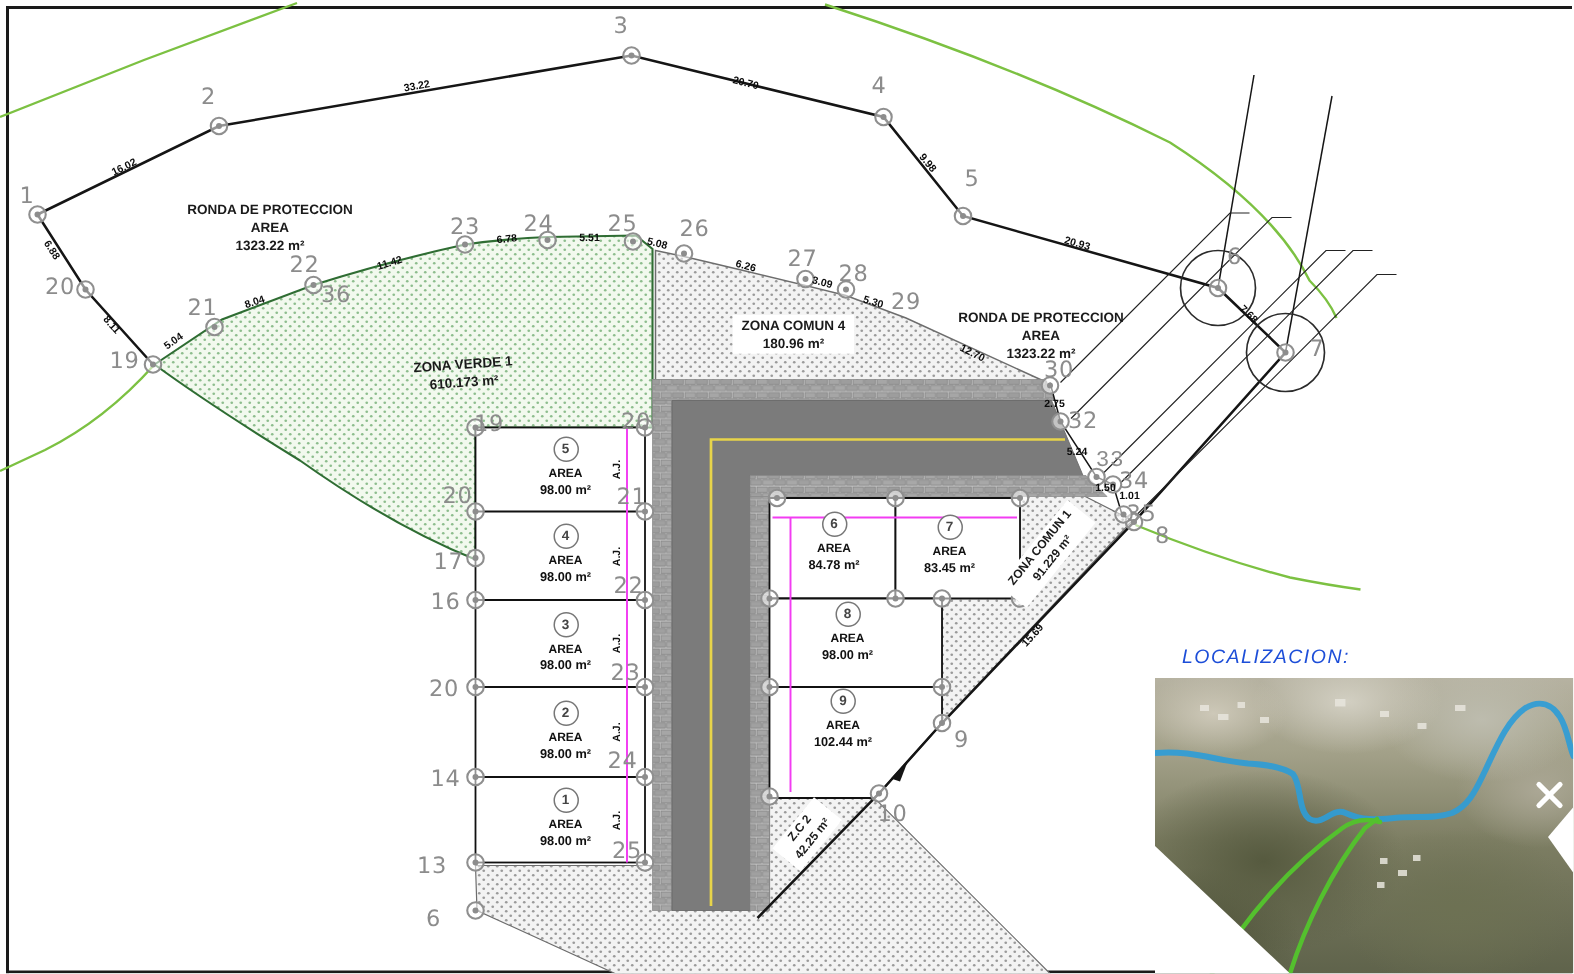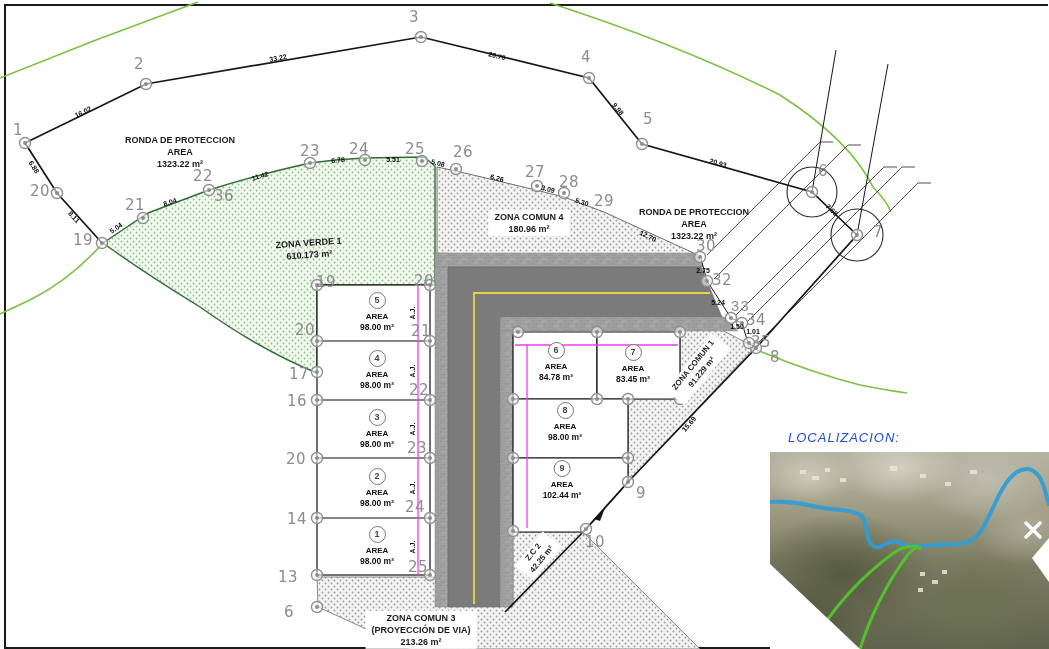--- a/index.html
+++ b/index.html
@@ -306,25 +306,20 @@
         <div>1323.22 m²</div>
       </div>
       <div class="zlabel boxed" style="left: 698px; top: 369px; font-size: 8px; transform: translate(-50%, -50%) rotate(-51deg);">
         <div>ZONA COMUN 1</div>
         <div>91.229 m²</div>
       </div>
       <div class="zlabel boxed" style="left: 538px; top: 556px; font-size: 8px; transform: translate(-50%, -50%) rotate(-51deg);">
         <div>Z.C 2</div>
         <div>42.25 m²</div>
       </div>
-      <div class="zlabel boxed" style="left: 421px; top: 630px; font-size: 9px; transform: translate(-50%, -50%) rotate(0deg);">
-        <div>ZONA COMUN 3</div>
-        <div>(PROYECCIÓN DE VIA)</div>
-        <div>213.26 m²</div>
-      </div>
       <div class="lot" style="left: 377px; top: 289px;"><span class="lotnum">5</span><div class="area-word">AREA</div><div class="area-val">98.00 m²</div></div>
       <div class="lot" style="left: 377px; top: 347px;"><span class="lotnum">4</span><div class="area-word">AREA</div><div class="area-val">98.00 m²</div></div>
       <div class="lot" style="left: 377px; top: 406px;"><span class="lotnum">3</span><div class="area-word">AREA</div><div class="area-val">98.00 m²</div></div>
       <div class="lot" style="left: 377px; top: 465px;"><span class="lotnum">2</span><div class="area-word">AREA</div><div class="area-val">98.00 m²</div></div>
       <div class="lot" style="left: 377px; top: 523px;"><span class="lotnum">1</span><div class="area-word">AREA</div><div class="area-val">98.00 m²</div></div>
       <div class="lot" style="left: 556px; top: 339px;"><span class="lotnum">6</span><div class="area-word">AREA</div><div class="area-val">84.78 m²</div></div>
       <div class="lot" style="left: 633px; top: 341px;"><span class="lotnum">7</span><div class="area-word">AREA</div><div class="area-val">83.45 m²</div></div>
       <div class="lot" style="left: 565px; top: 399px;"><span class="lotnum">8</span><div class="area-word">AREA</div><div class="area-val">98.00 m²</div></div>
       <div class="lot" style="left: 562px; top: 457px;"><span class="lotnum">9</span><div class="area-word">AREA</div><div class="area-val">102.44 m²</div></div>
       <div class="aj" style="left: 412px; top: 313px;">A.J.</div>

